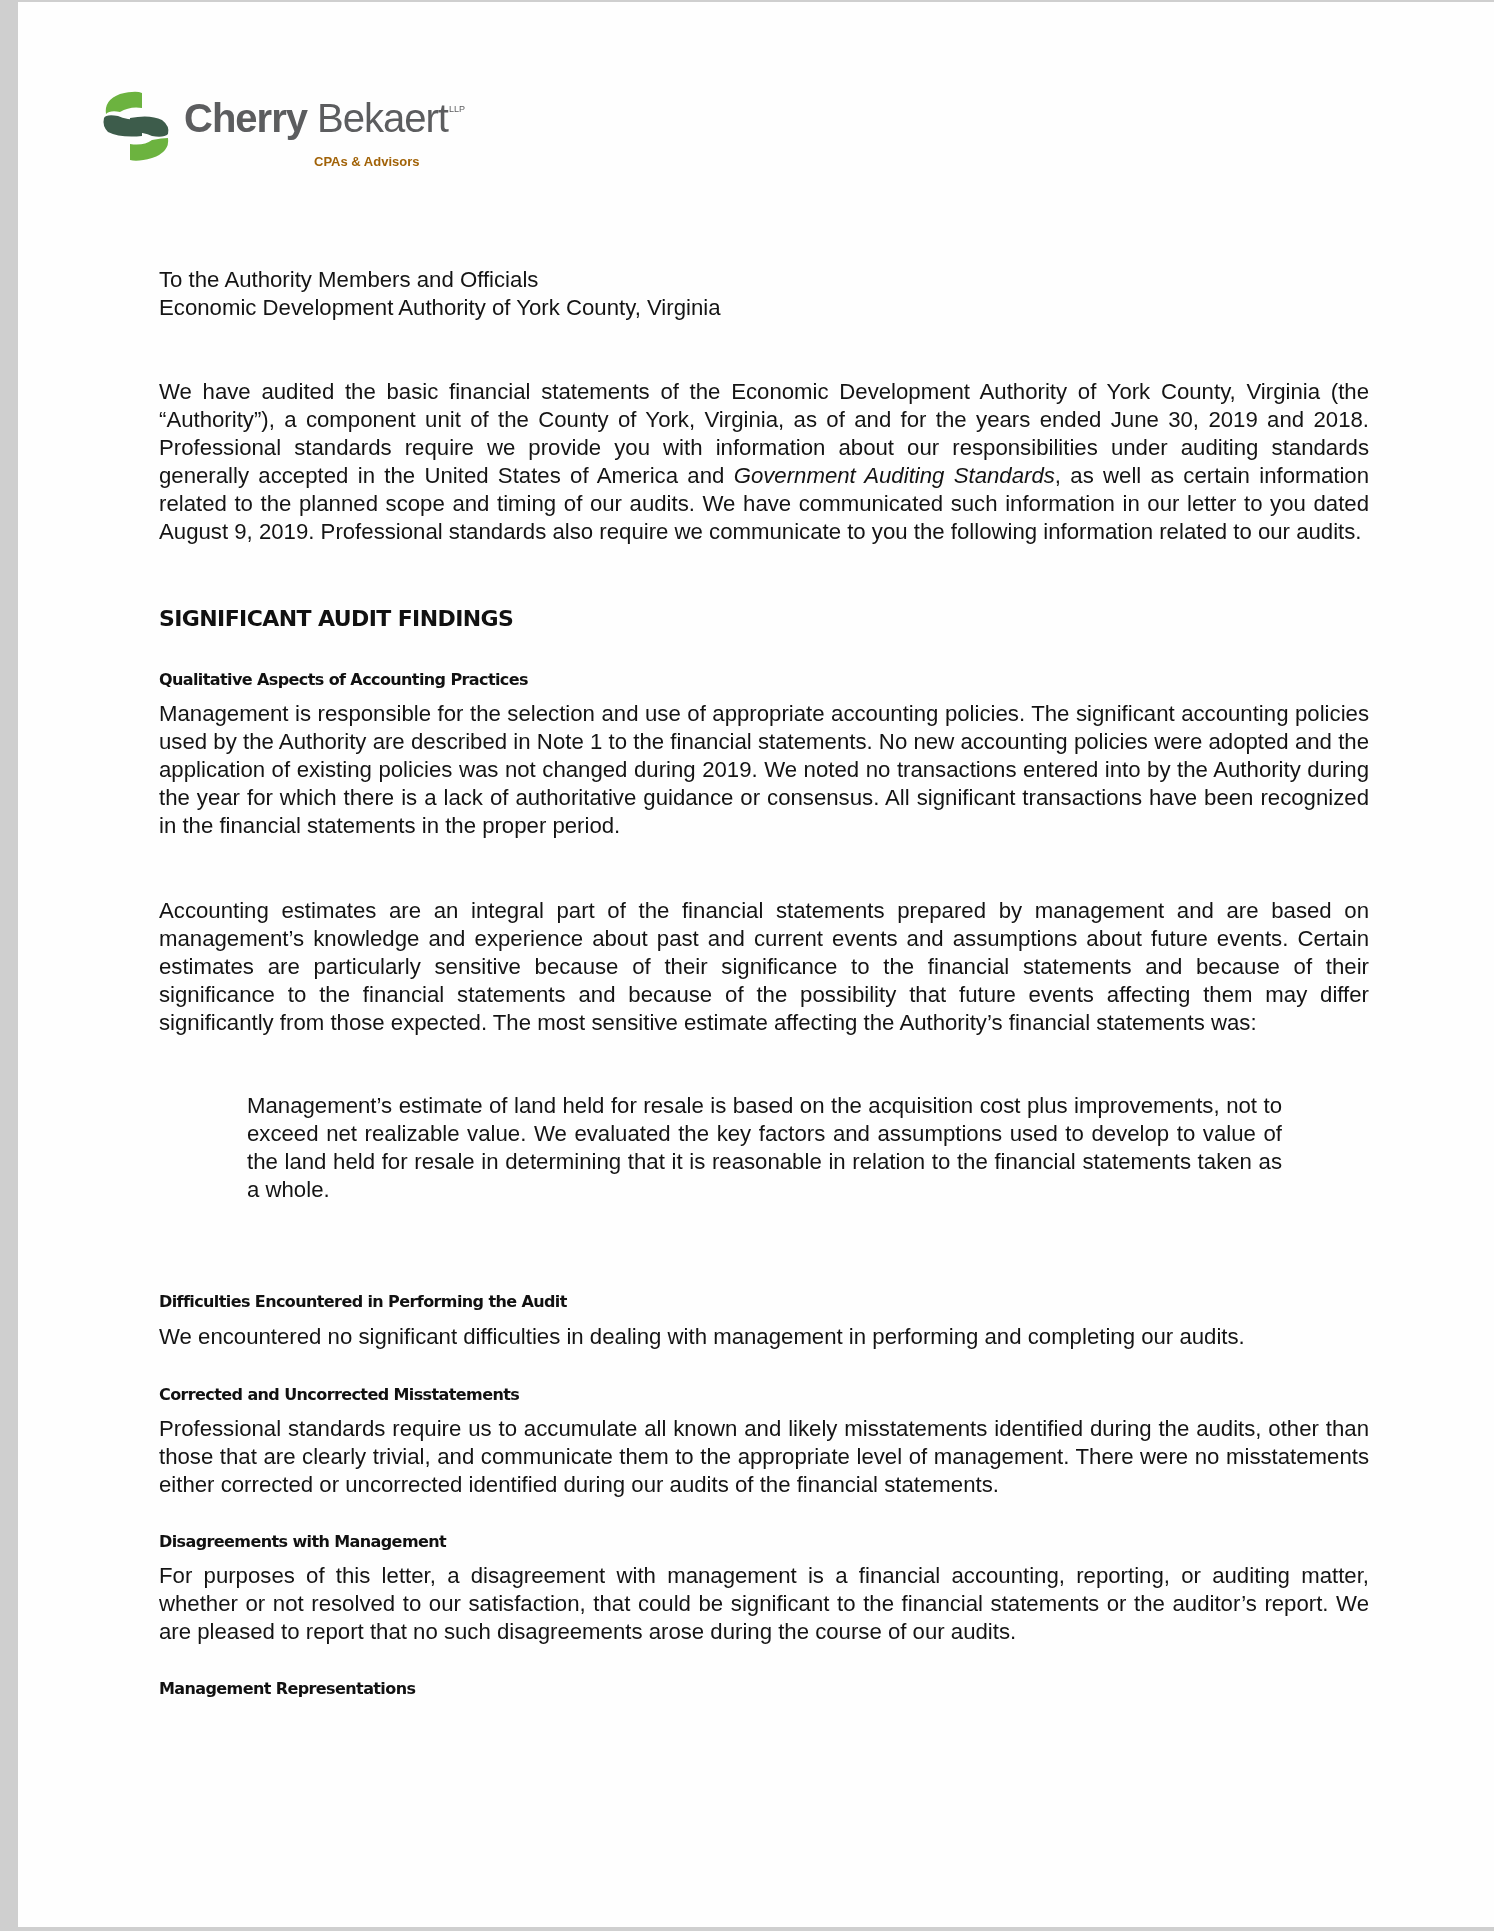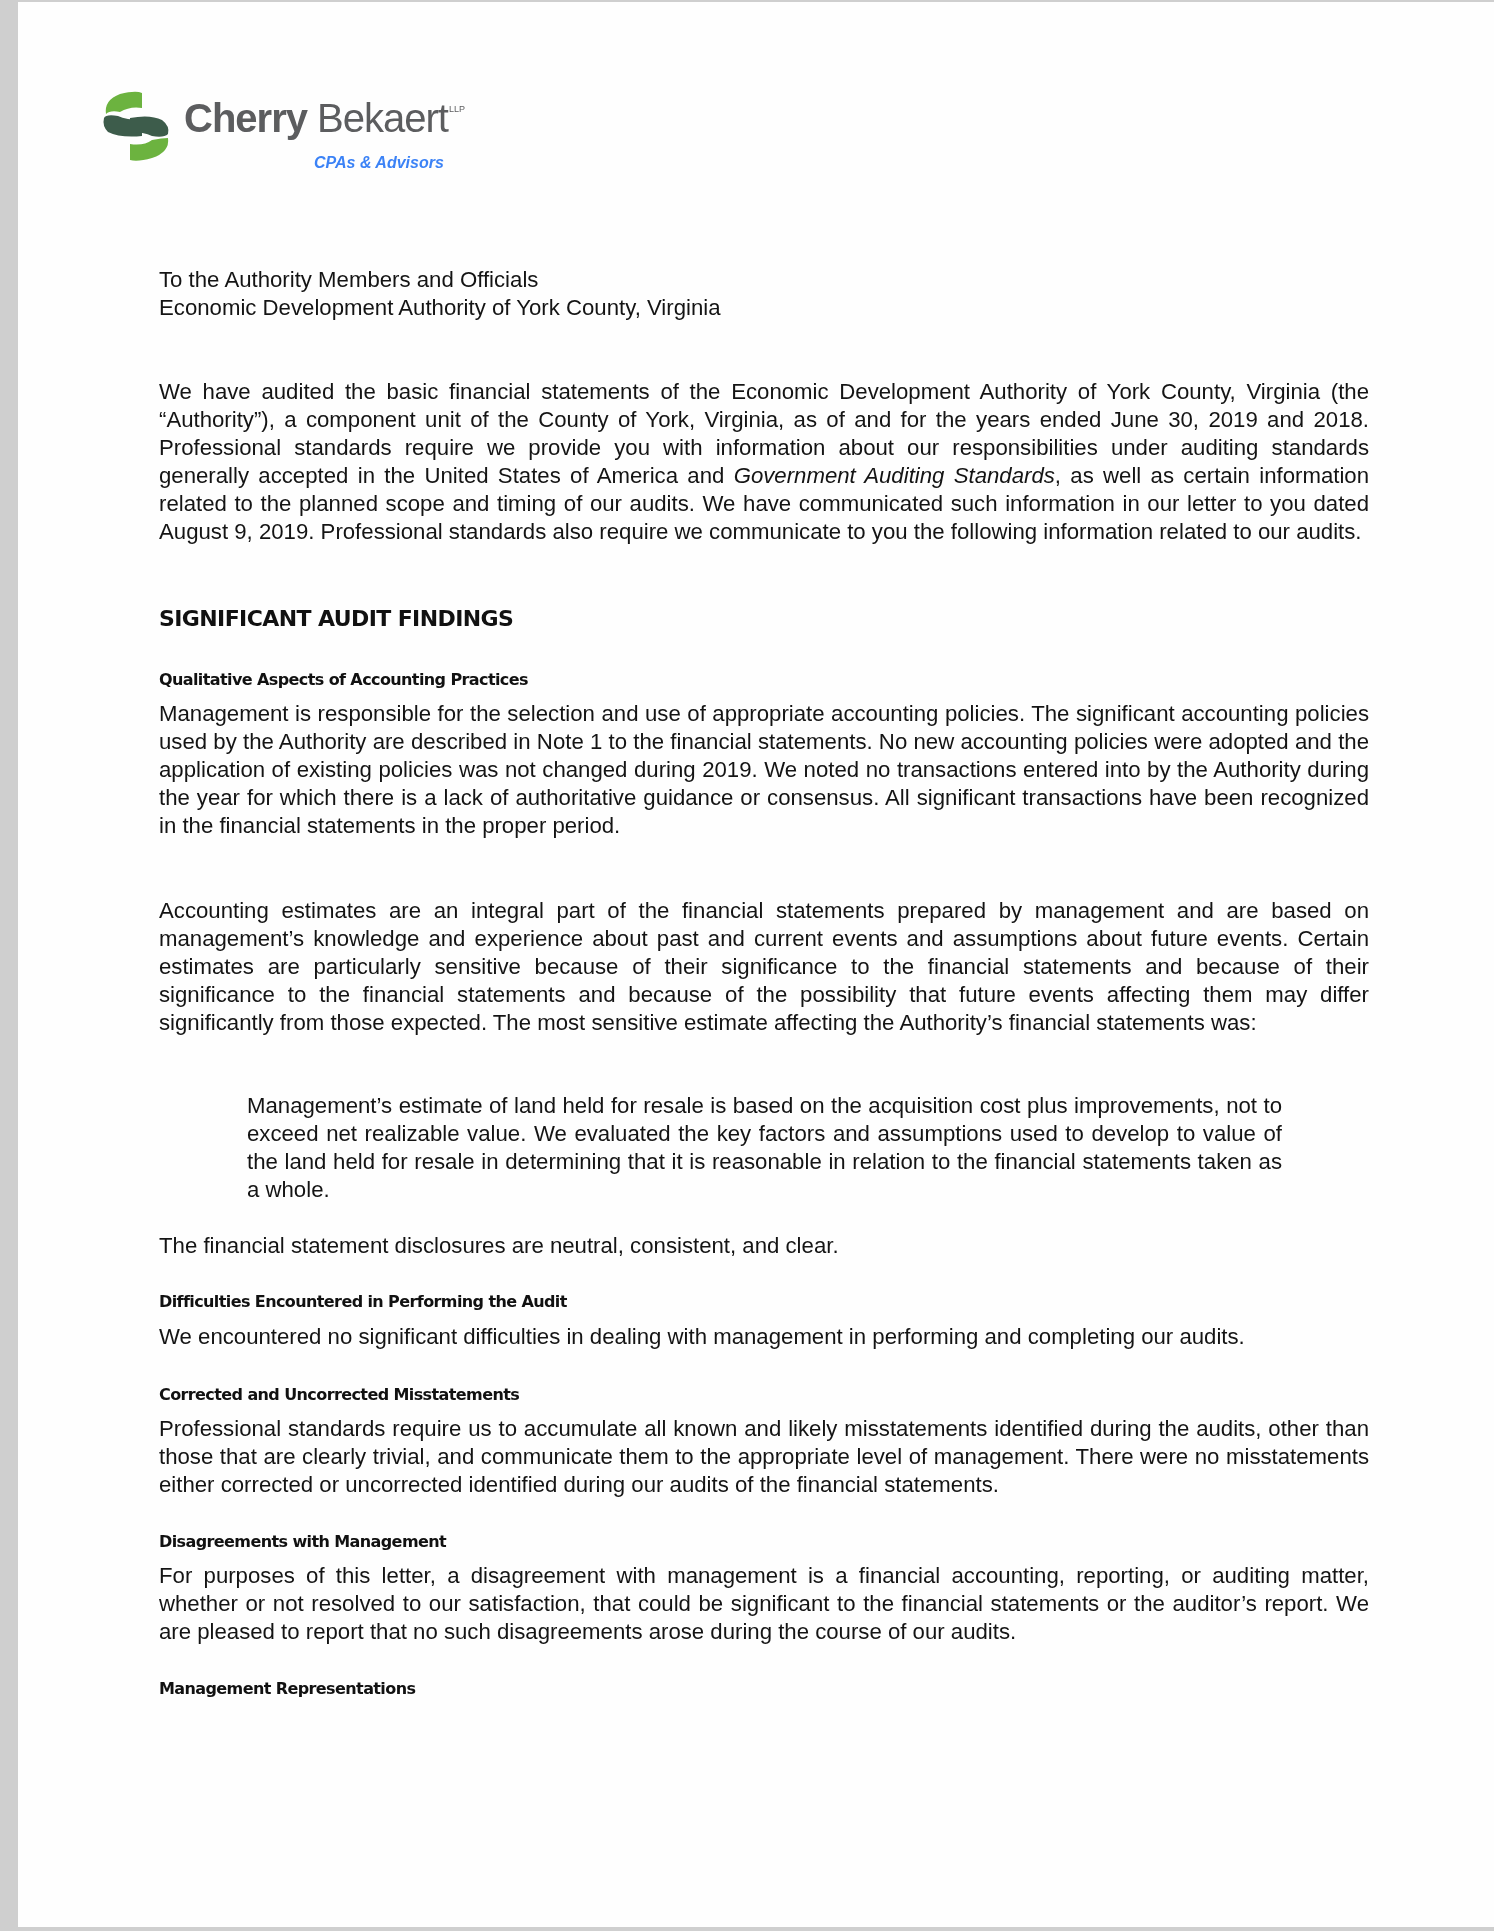--- a/index.html
+++ b/index.html
@@ -3,21 +3,21 @@
 <meta charset="utf-8">
 <style>
   html, body { margin:0; padding:0; }
   body { width:1494px; height:1931px; background:#cfcfcf; position:relative; overflow:hidden; }
   .page { position:absolute; left:18px; top:2px; width:1488px; height:1925px; background:#fefefe; }
   .logo { position:absolute; left:82px; top:88px; width:380px; height:90px; }
   .logo-mark { position:absolute; left:0; top:0; width:72px; height:72px; }
   .logo-name { position:absolute; left:84px; top:4px; font-family:"Liberation Sans", sans-serif; font-size:40px; color:#5c5d5f; letter-spacing:-1px; white-space:nowrap; line-height:48px; }
   .logo-name b { font-weight:bold; }
   .logo-llp { position:absolute; left:349px; top:14px; font-family:"Liberation Sans", sans-serif; font-size:9px; color:#5c5d5f; }
-  .logo-tag { position:absolute; left:214px; top:64px; font-family:"Liberation Sans", sans-serif; font-size:16px; font-style:italic; font-weight:bold; color:#3b82f6; white-space:nowrap; }
+  .logo-tag { position:absolute; left:214px; top:64px; font-family:"Liberation Sans", sans-serif; font-size:13px; font-weight:bold; color:#a16207; white-space:nowrap; }
   .txt { position:absolute; left:141px; width:1210px; font-family:"Liberation Sans", sans-serif; font-size:22.2px; line-height:28px; color:#141414; text-align:justify; }
   .txt.left { text-align:left; }
   .quote { left:229px; width:1035px; }
   .h { position:absolute; left:141px; font-family:"DejaVu Sans", sans-serif; font-weight:bold; color:#111; white-space:nowrap; letter-spacing:-0.6px; }
   .h1 { font-size:22px; }
   .h2 { font-size:16px; }
   .line { display:block; }
 </style>
 </head>
 <body>
@@ -42,21 +42,20 @@
   </div>
 
   <p class="txt" style="top:376px; margin:0;"><span>We have audited the basic financial statements of the Economic Development Authority of York County, Virginia (the “Authority”), a component unit of the County of York, Virginia, as of and for the years ended June 30, 2019 and 2018. Professional standards require we provide you with information about our responsibilities under auditing standards generally accepted in the United States of America and </span><i>Government Auditing Standards</i><span>, as well as certain information related to the planned scope and timing of our audits. We have communicated such information in our letter to you dated August 9, 2019. Professional standards also require we communicate to you the following information related to our audits.</span></p>
 
   <div class="h h1" style="top:604px;">SIGNIFICANT AUDIT FINDINGS</div>
 
   <div class="h h2" style="top:668px;">Qualitative Aspects of Accounting Practices</div>
   <p class="txt" style="top:698px; margin:0;">Management is responsible for the selection and use of appropriate accounting policies. The significant accounting policies used by the Authority are described in Note 1 to the financial statements. No new accounting policies were adopted and the application of existing policies was not changed during 2019. We noted no transactions entered into by the Authority during the year for which there is a lack of authoritative guidance or consensus. All significant transactions have been recognized in the financial statements in the proper period.</p>
   <p class="txt" style="top:895px; margin:0;">Accounting estimates are an integral part of the financial statements prepared by management and are based on management’s knowledge and experience about past and current events and assumptions about future events. Certain estimates are particularly sensitive because of their significance to the financial statements and because of their significance to the financial statements and because of the possibility that future events affecting them may differ significantly from those expected. The most sensitive estimate affecting the Authority’s financial statements was:</p>
   <p class="txt quote" style="top:1090px; margin:0;">Management’s estimate of land held for resale is based on the acquisition cost plus improvements, not to exceed net realizable value. We evaluated the key factors and assumptions used to develop to value of the land held for resale in determining that it is reasonable in relation to the financial statements taken as a whole.</p>
-  <p class="txt left" style="top:1230px; margin:0;">The financial statement disclosures are neutral, consistent, and clear.</p>
 
   <div class="h h2" style="top:1290px;">Difficulties Encountered in Performing the Audit</div>
   <p class="txt left" style="top:1321px; margin:0;">We encountered no significant difficulties in dealing with management in performing and completing our audits.</p>
 
   <div class="h h2" style="top:1383px;">Corrected and Uncorrected Misstatements</div>
   <p class="txt" style="top:1413px; margin:0;">Professional standards require us to accumulate all known and likely misstatements identified during the audits, other than those that are clearly trivial, and communicate them to the appropriate level of management. There were no misstatements either corrected or uncorrected identified during our audits of the financial statements.</p>
 
   <div class="h h2" style="top:1530px;">Disagreements with Management</div>
   <p class="txt" style="top:1560px; margin:0;">For purposes of this letter, a disagreement with management is a financial accounting, reporting, or auditing matter, whether or not resolved to our satisfaction, that could be significant to the financial statements or the auditor’s report. We are pleased to report that no such disagreements arose during the course of our audits.</p>
 

